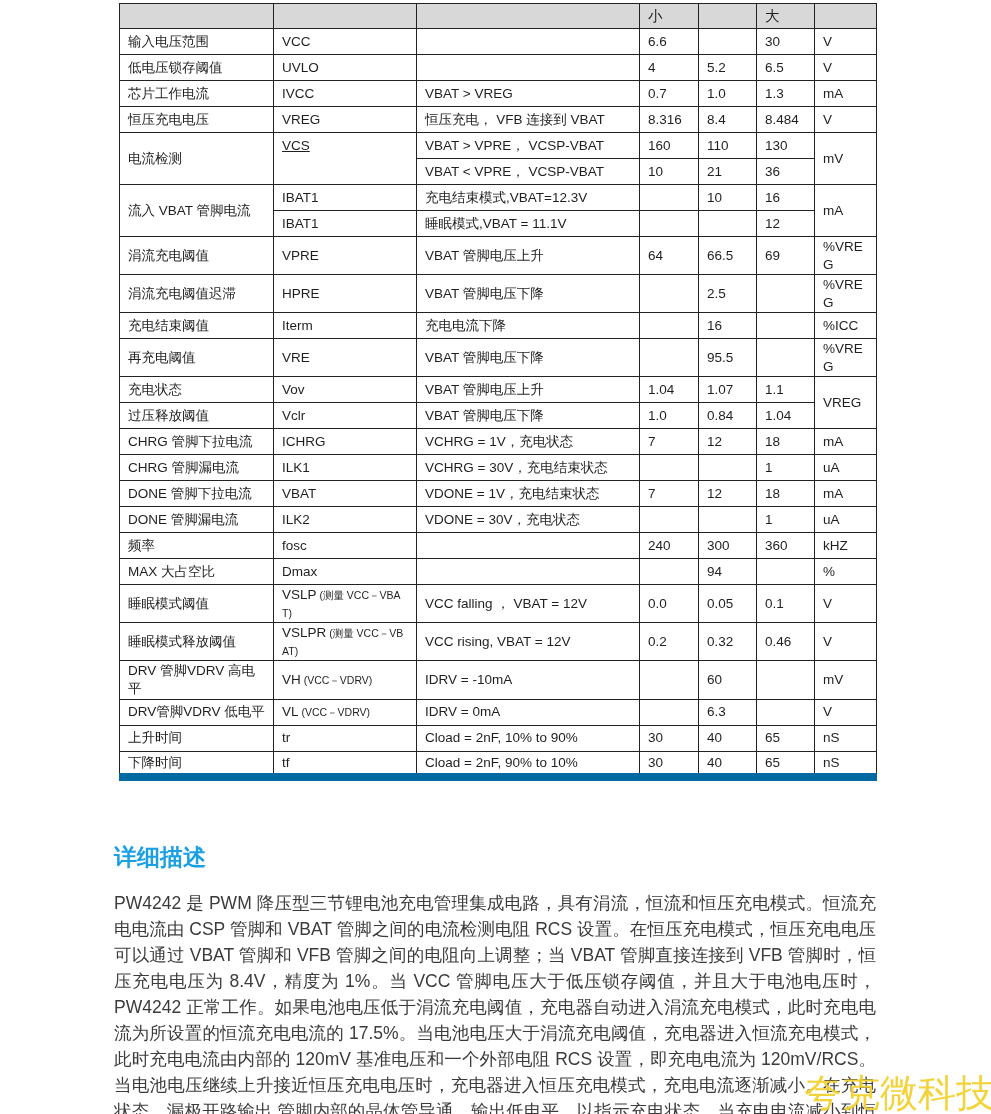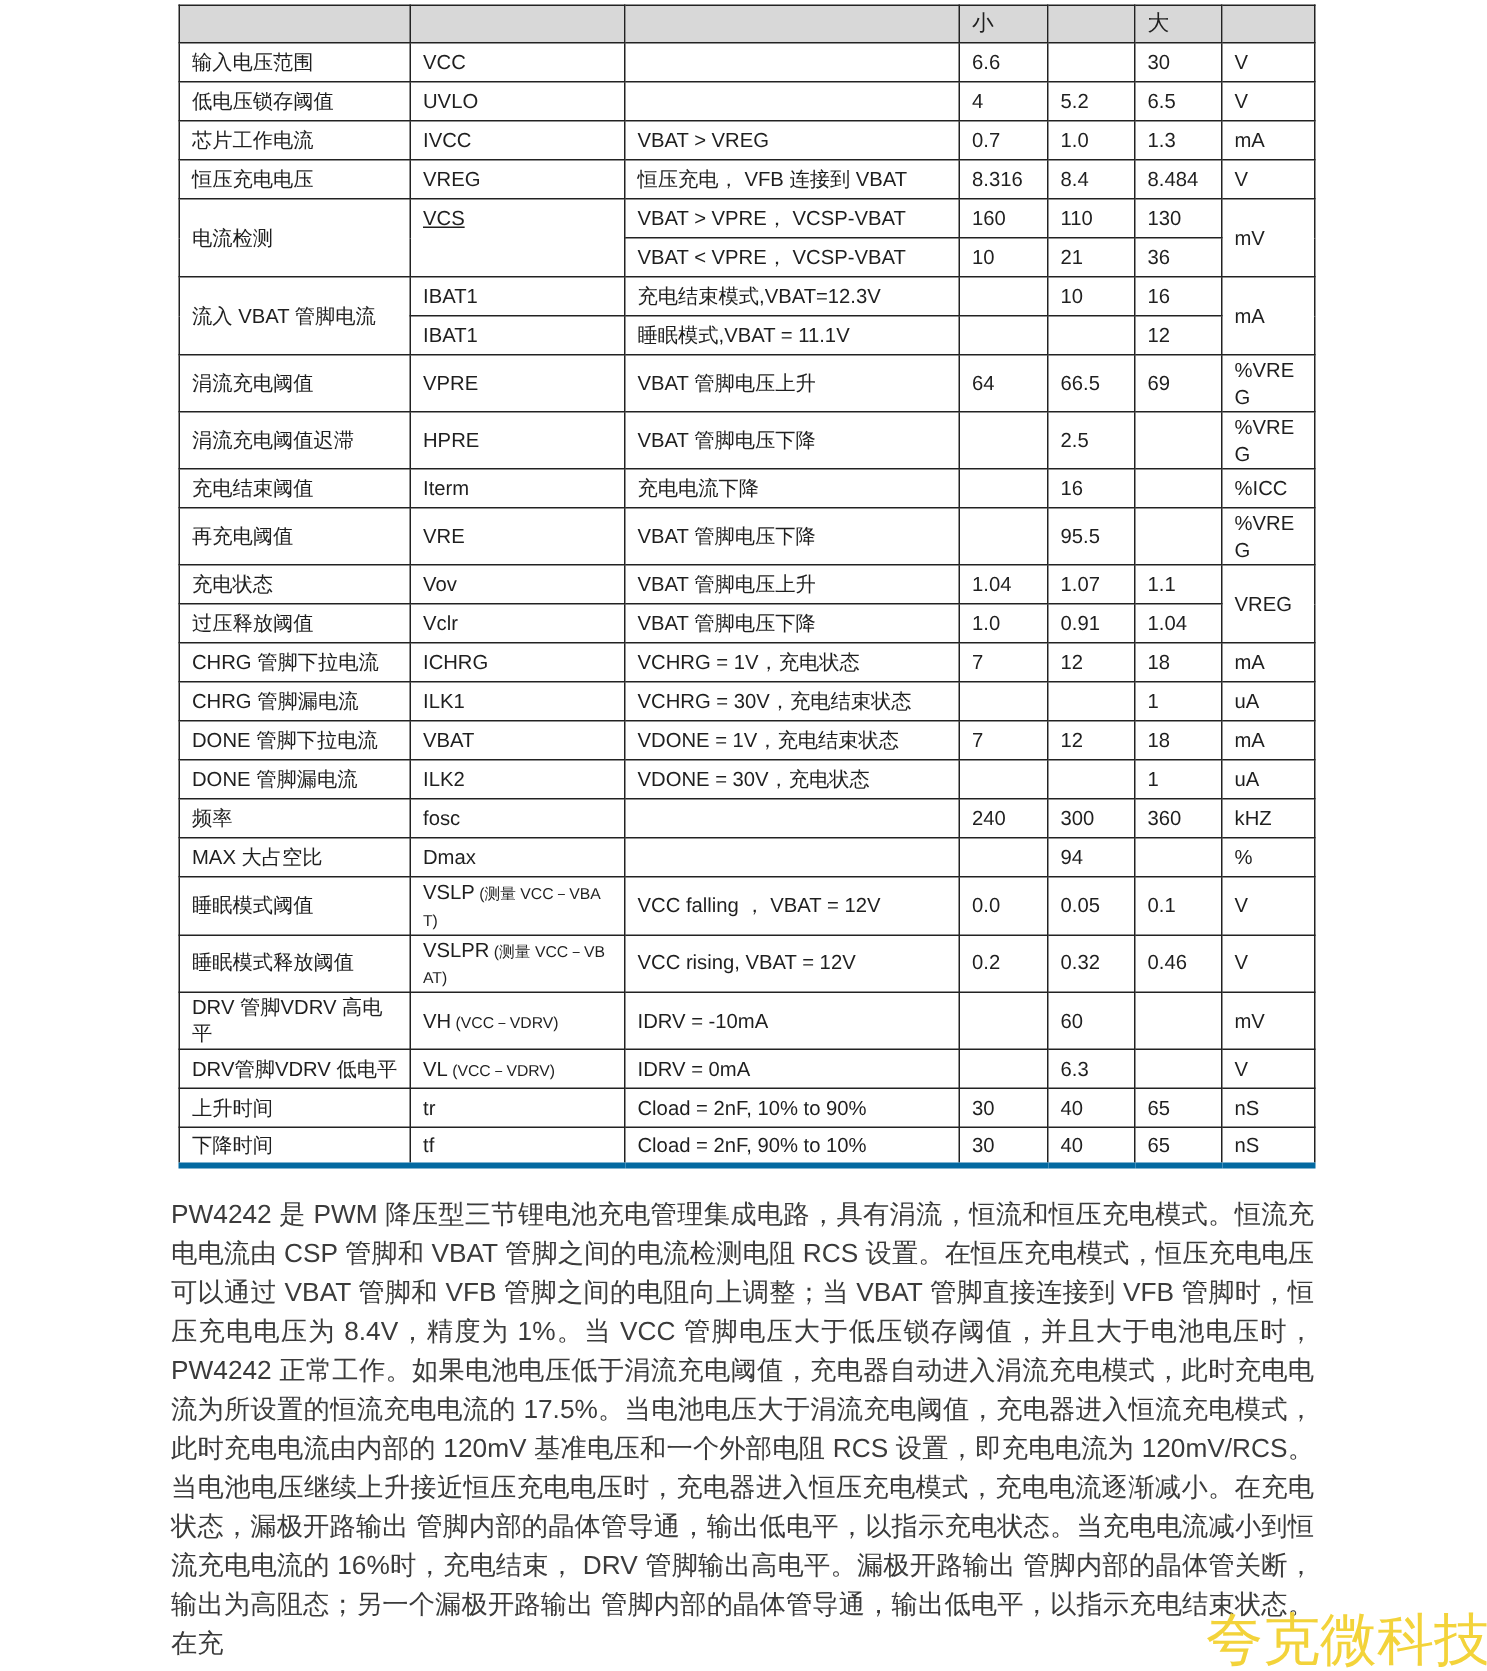--- a/index.html
+++ b/index.html
@@ -34,21 +34,21 @@
     vertical-align: middle;
     overflow: hidden;
     word-break: break-all;
   }
   .spec thead th {
     background: #d8d8d8;
     font-weight: 400;
     font-size: 14.5px;
     height: 25px;
   }
-  .spec tbody tr:last-child td { border-bottom: 4px solid #0369a1; }
+  .spec tbody tr:last-child td { border-bottom: 8px solid #0369a1; }
   .spec td.va-top { vertical-align: top; padding-top: 4px; text-decoration: underline; }
   .spec .sub { font-size: 10.5px; letter-spacing: 0; }
   .section-title {
     margin: 61px 0 0 0;
     font-size: 23px;
     font-weight: 700;
     color: #19a0e3;
   }
   .desc {
     margin: 17px 0 0 0;
@@ -205,21 +205,21 @@
           <td>1.04</td>
           <td>1.07</td>
           <td>1.1</td>
           <td rowspan="2">VREG</td>
         </tr>
         <tr>
           <td>过压释放阈值</td>
           <td>Vclr</td>
           <td>VBAT 管脚电压下降</td>
           <td>1.0</td>
-          <td>0.91</td>
+          <td>0.84</td>
           <td>1.04</td>
         </tr>
         <tr>
           <td>CHRG 管脚下拉电流</td>
           <td>ICHRG</td>
           <td>VCHRG = 1V，充电状态</td>
           <td>7</td>
           <td>12</td>
           <td>18</td>
           <td>mA</td>
@@ -319,18 +319,19 @@
           <td>tf</td>
           <td>Cload = 2nF, 90% to 10%</td>
           <td>30</td>
           <td>40</td>
           <td>65</td>
           <td>nS</td>
         </tr>
       </tbody>
   </table>
 
+  <h2 class="section-title">详细描述</h2>
 
   <p class="desc">PW4242 是 PWM 降压型三节锂电池充电管理集成电路，具有涓流，恒流和恒压充电模式。恒流充电电流由 CSP 管脚和 VBAT 管脚之间的电流检测电阻 RCS 设置。在恒压充电模式，恒压充电电压可以通过 VBAT 管脚和 VFB 管脚之间的电阻向上调整；当 VBAT 管脚直接连接到 VFB 管脚时，恒压充电电压为 8.4V，精度为 1%。当 VCC 管脚电压大于低压锁存阈值，并且大于电池电压时，PW4242 正常工作。如果电池电压低于涓流充电阈值，充电器自动进入涓流充电模式，此时充电电流为所设置的恒流充电电流的 17.5%。当电池电压大于涓流充电阈值，充电器进入恒流充电模式，此时充电电流由内部的 120mV 基准电压和一个外部电阻 RCS 设置，即充电电流为 120mV/RCS。当电池电压继续上升接近恒压充电电压时，充电器进入恒压充电模式，充电电流逐渐减小。在充电状态，漏极开路输出 管脚内部的晶体管导通，输出低电平，以指示充电状态。当充电电流减小到恒流充电电流的 16%时，充电结束， DRV 管脚输出高电平。漏极开路输出 管脚内部的晶体管关断，输出为高阻态；另一个漏极开路输出 管脚内部的晶体管导通，输出低电平，以指示充电结束状态。在充</p>
 
 </div>
 
 <div class="watermark">夸克微科技</div>
 
 </body></html>

